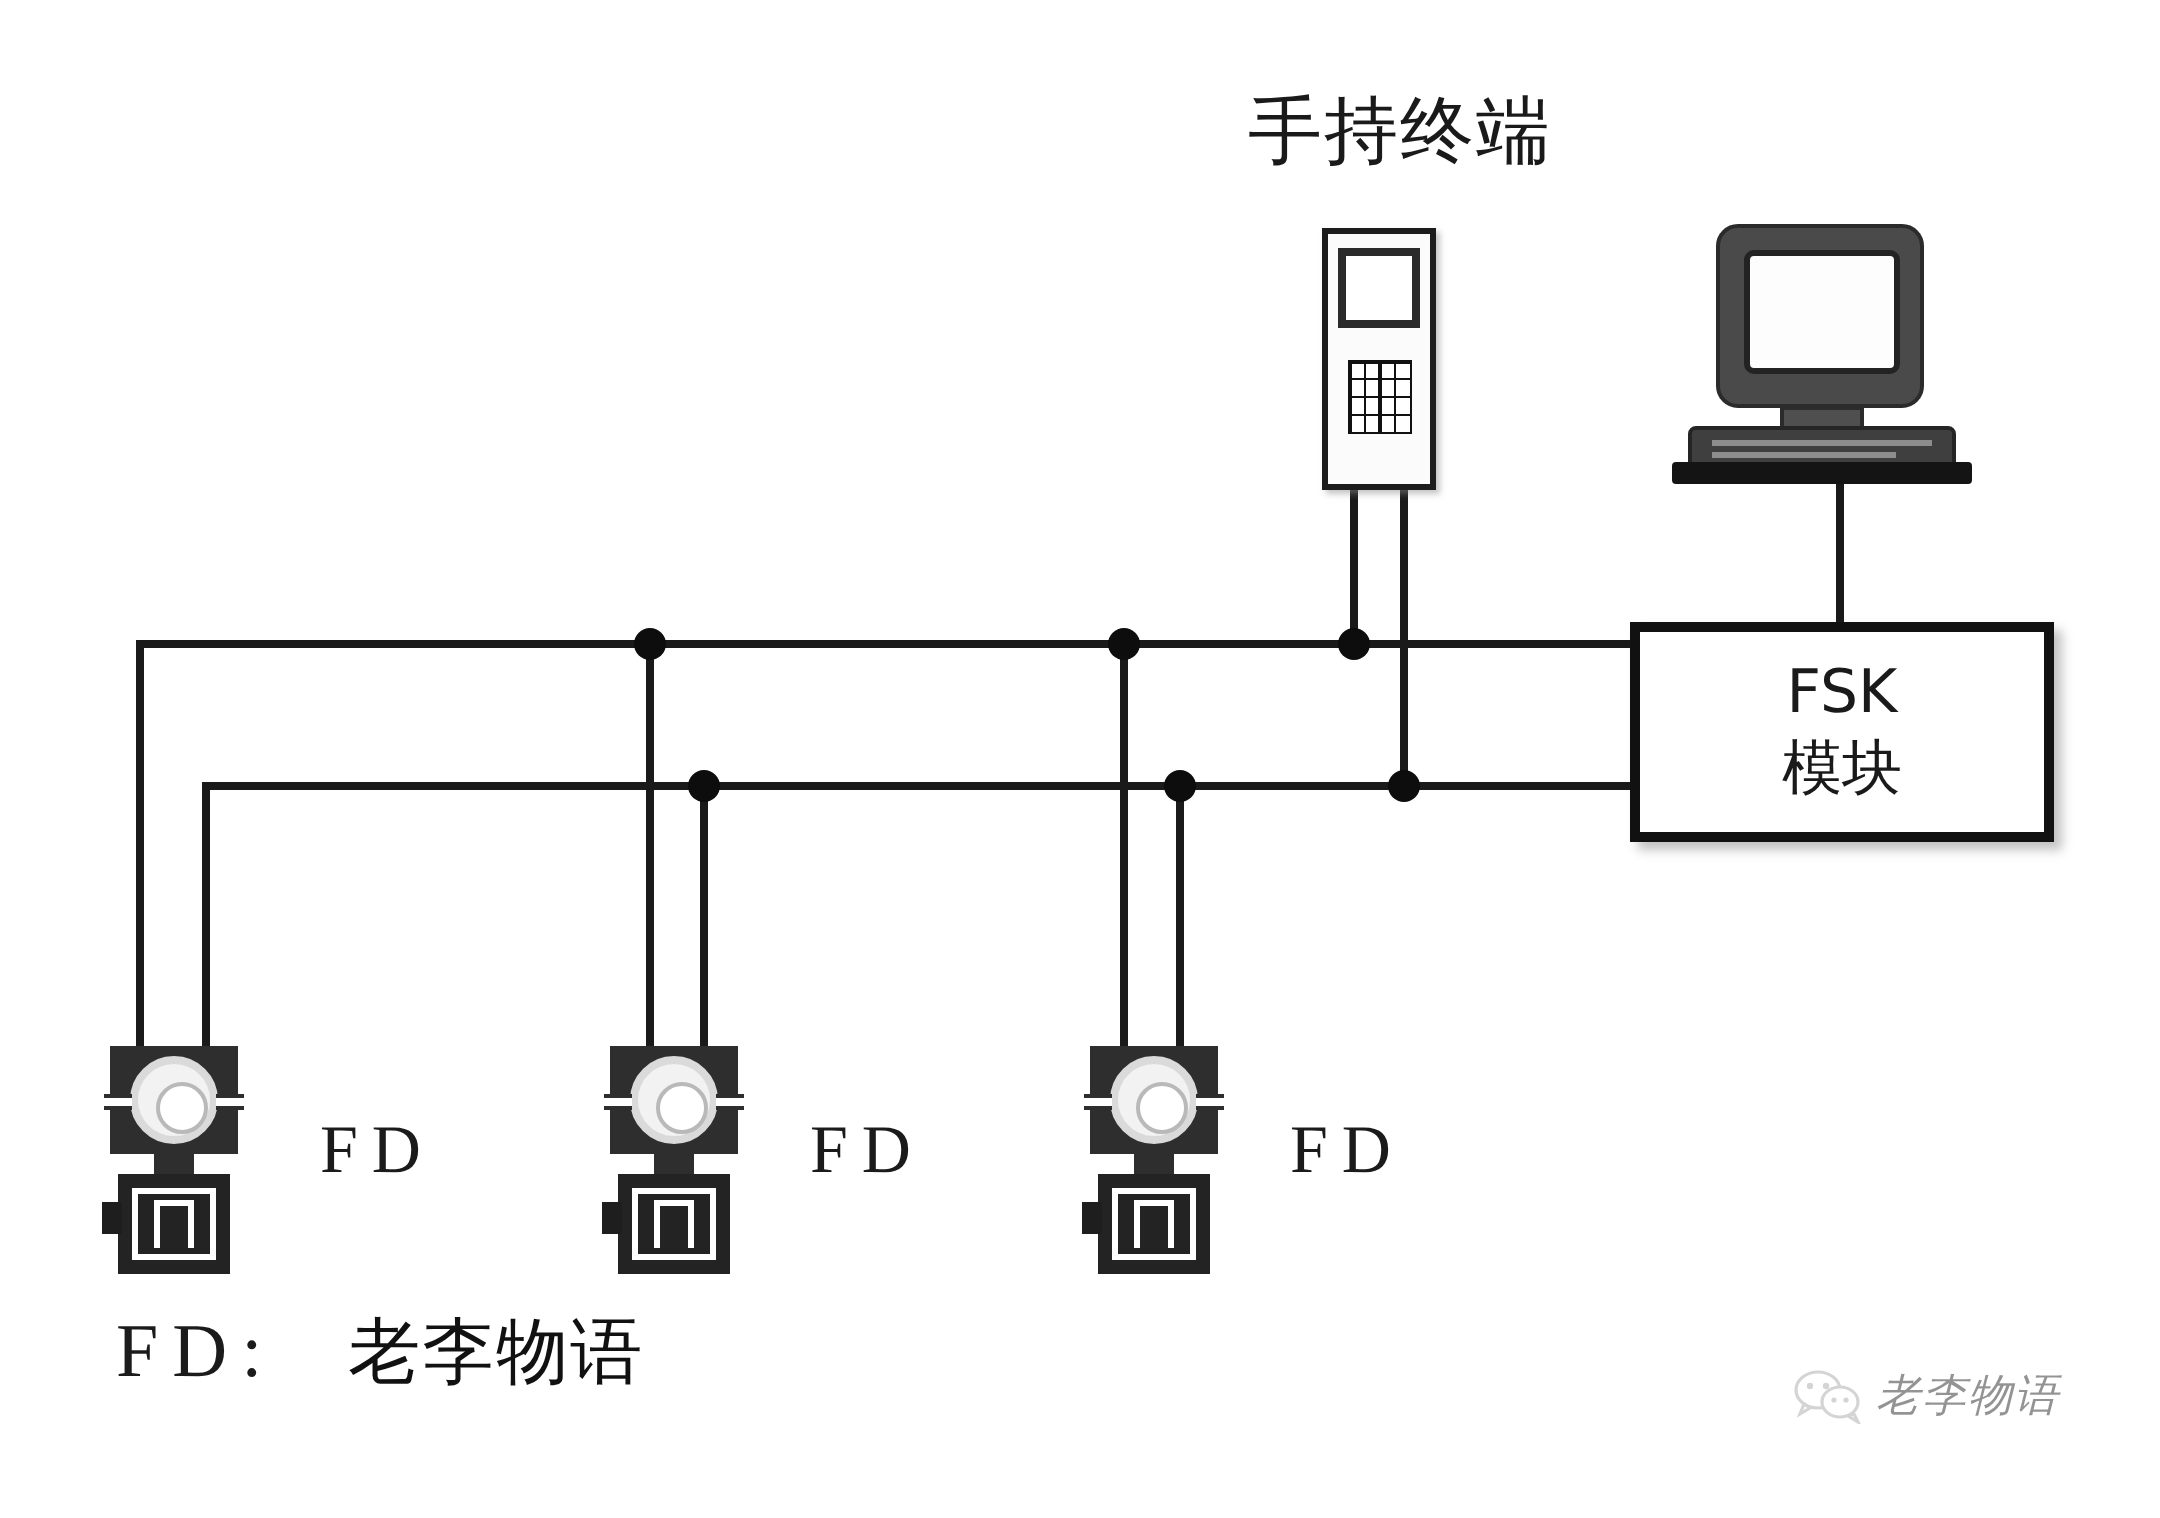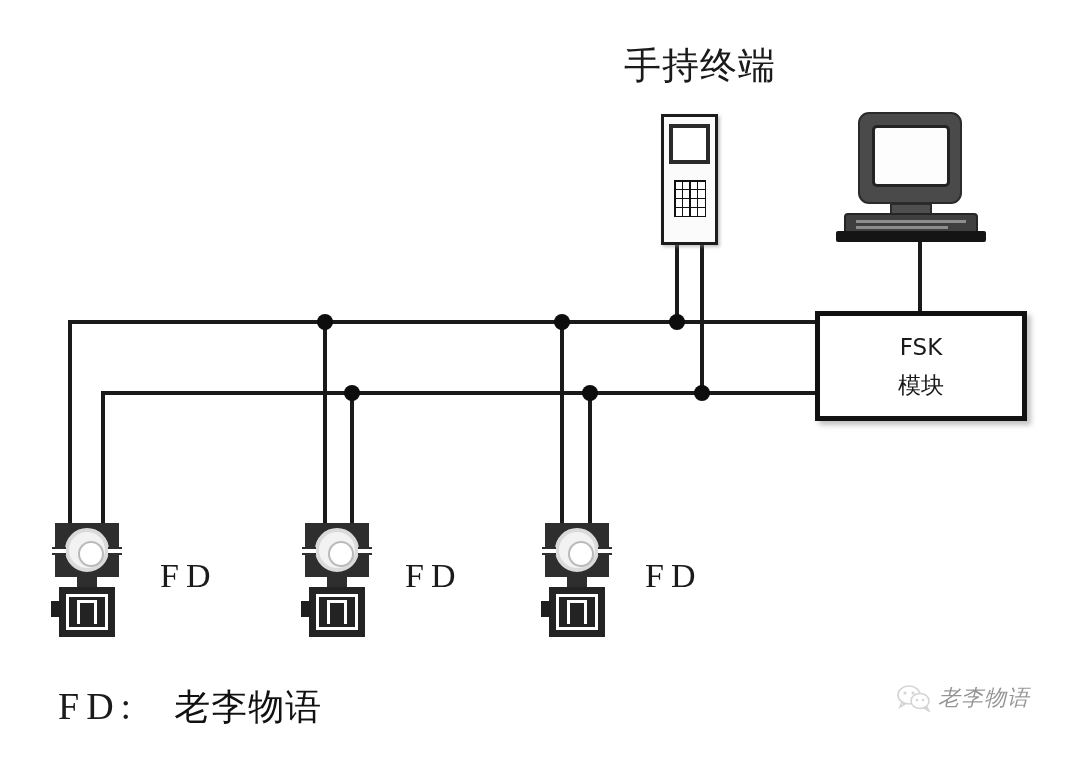--- a/index.html
+++ b/index.html
@@ -49,21 +49,21 @@
     background: #ffffff;
     box-sizing: border-box;
     box-shadow: 4px 4px 5px rgba(120,120,120,0.45);
     display: flex;
     flex-direction: column;
     align-items: center;
     justify-content: center;
   }
   .fsk-line {
     font-family: "DejaVu Sans", "Liberation Sans", sans-serif;
-    font-size: 23px;
+    font-size: 30px;
     line-height: 38px;
     color: #1a1a1a;
     white-space: nowrap;
   }
 
   
   .handheld {
     position: absolute;
     left: 661px;
     top: 114px;
@@ -257,21 +257,21 @@
     line-height: 38px;
     letter-spacing: 7px;
     color: #1b1b1b;
     white-space: nowrap;
   }
 
   
   .legend {
     position: absolute;
     left: 58px;
-    top: 683px;
+    top: 652px;
     display: flex;
     align-items: baseline;
     white-space: nowrap;
   }
   .legend-key {
     font-family: "Liberation Serif", "DejaVu Serif", serif;
     font-size: 38px;
     letter-spacing: 7px;
     color: #1b1b1b;
   }

